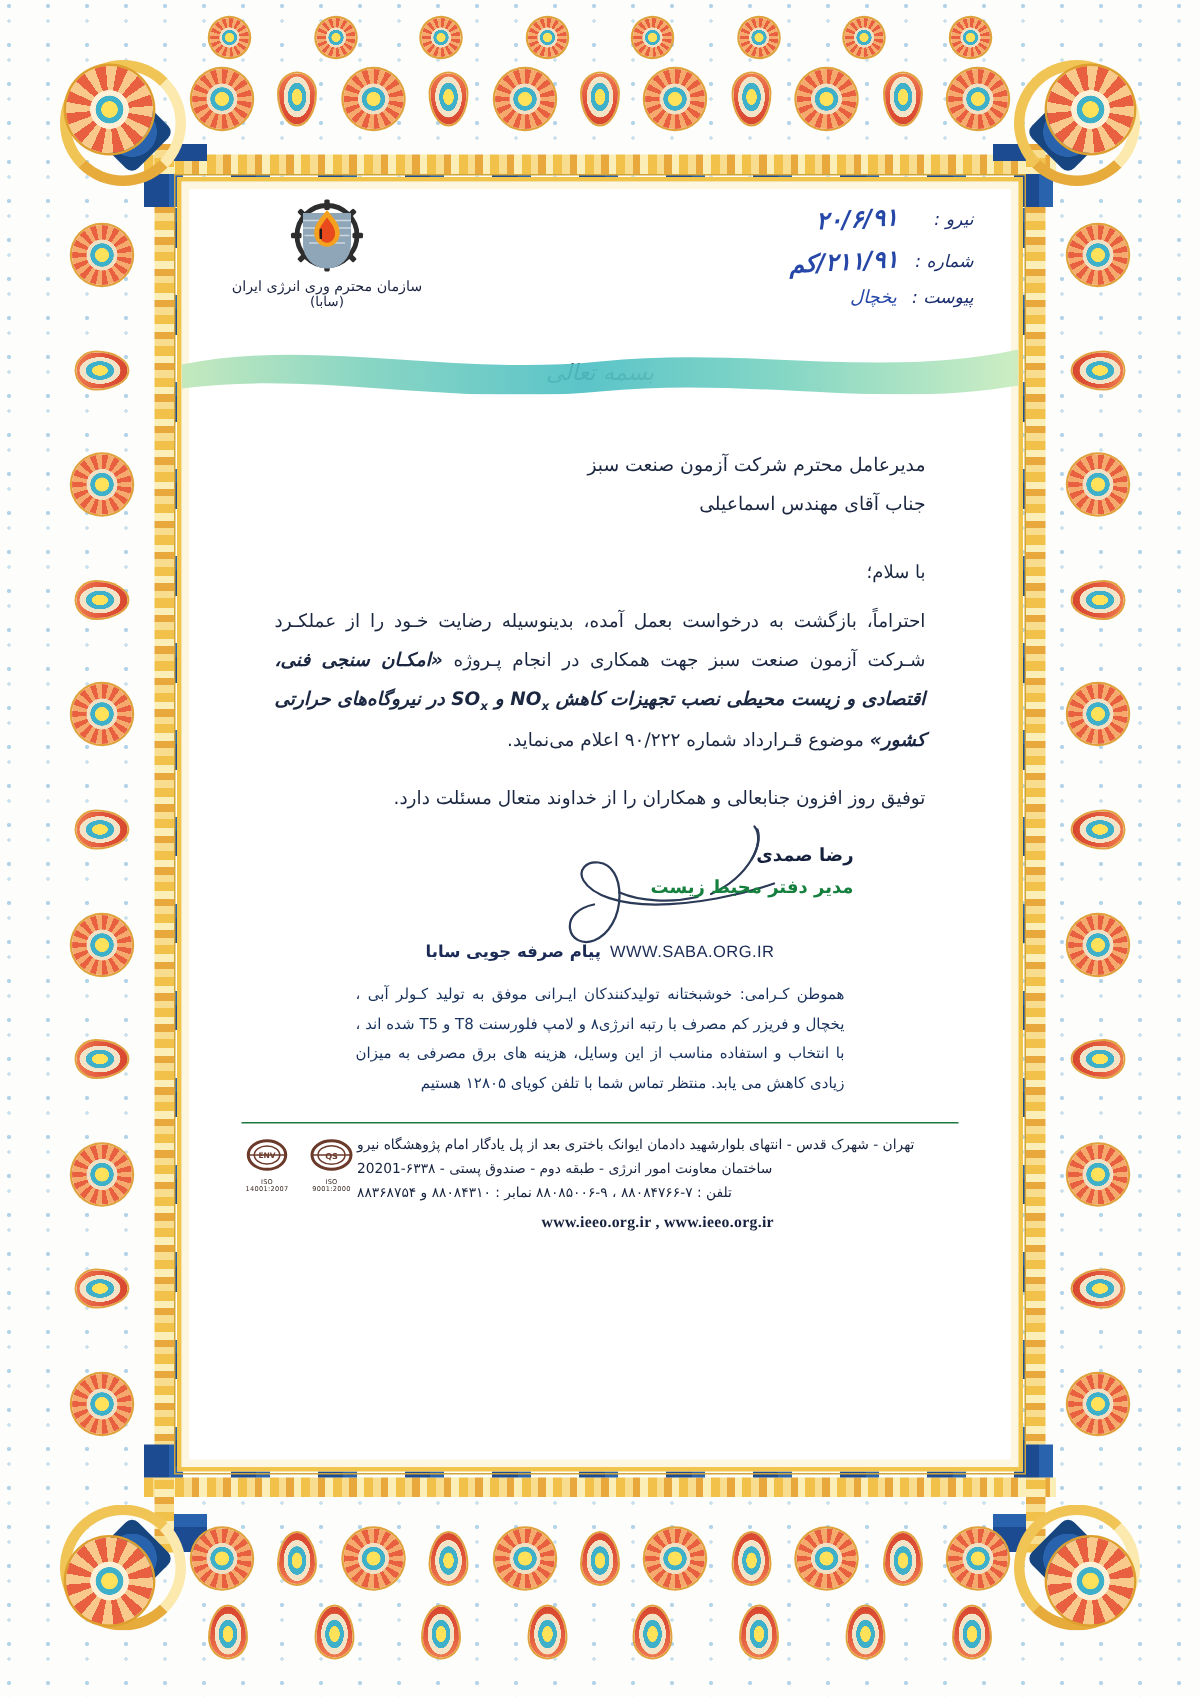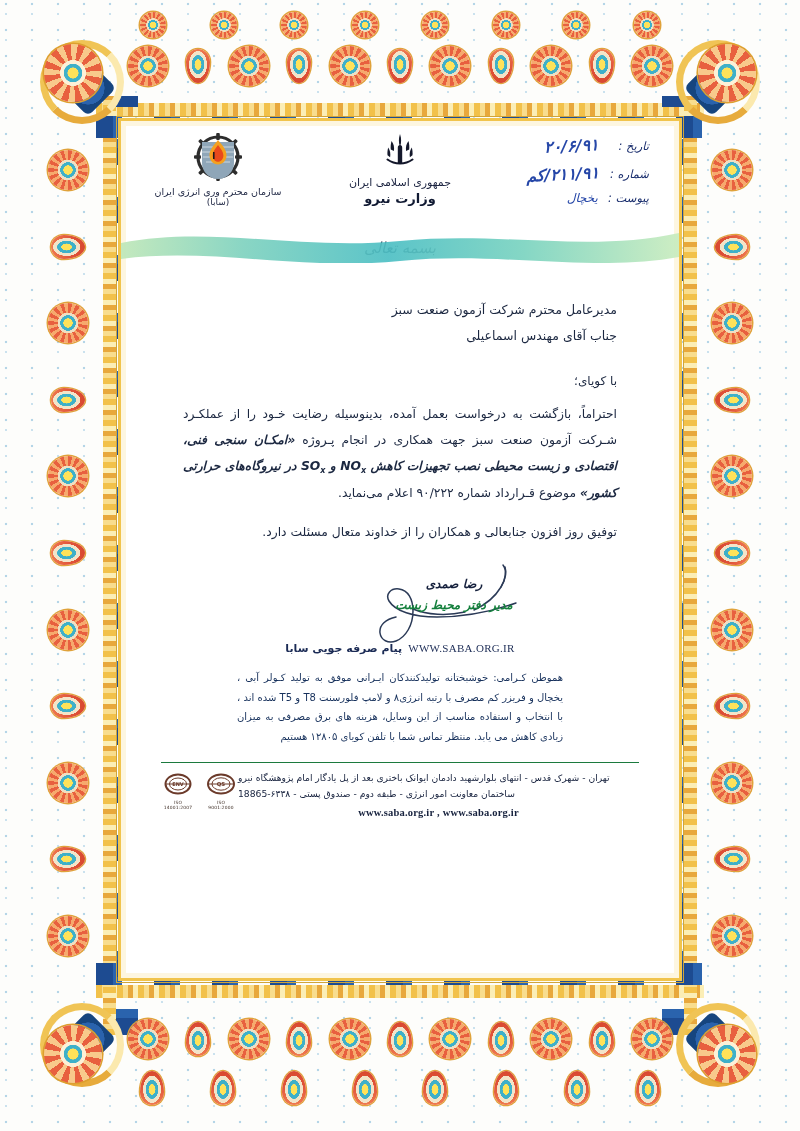--- a/index.html
+++ b/index.html
@@ -162,30 +162,30 @@
   
   .body-wrap{padding:34px 62px 0 62px;direction:rtl;color:#1b2740;}
   .addressee{font-size:12.5px;line-height:2.05;margin-bottom:26px;}
   .salam{font-size:12px;margin-bottom:6px;}
   .para{font-size:12.3px;line-height:2.15;text-align:justify;}
   .para b{font-weight:700;font-style:italic;}
   .para .frm{font-style:italic;font-weight:700;}
   .para .frm sub{font-size:8px;}
   .closing{font-size:12.3px;line-height:2.15;}
 
-  .sign-block{margin-top:32px;text-align:center;width:230px;
-     margin-right:48px;position:relative;direction:rtl;font-style:italic;}
+  .sign-block{margin-top:18px;width:230px;
+     margin-right:48px;position:relative;direction:rtl;}
   .sig-svg{position:absolute;right:6px;top:-18px;}
   .sig-name{font-size:12px;font-weight:700;color:#16213d;position:relative;z-index:2;}
   .sig-title{font-size:12px;font-weight:700;color:#15803d;margin-top:7px;position:relative;z-index:2;}
 
   
   .saba-msg{text-align:center;margin-top:30px;font-size:11px;
      color:#1b2b55;font-weight:700;direction:rtl;}
-  .saba-msg .url{font-family:Liberation Serif, serif;font-weight:400;
+  .saba-msg .url{font-family:Liberation Sans, sans-serif;font-weight:400;
      letter-spacing:.3px;margin-left:6px;}
 
   .green-note{margin:13px 54px 0 54px;direction:rtl;text-align:justify;
      font-size:10px;line-height:1.95;color:#17315c;font-weight:400;}
 
   .addr-rule{margin:16px 40px 0 40px;border-top:1.4px solid #1c7a3e;}
 
   .addr-zone{display:flex;align-items:flex-start;justify-content:space-between;
      padding:7px 40px 0 40px;direction:rtl;}
   .addr-txt{direction:rtl;text-align:left;flex:1;font-size:9.2px;
@@ -311,51 +311,33 @@
       <span class="c-bloom" style="bottom:36px;right:36px;"></span>
     </div>
   </div>
 
   <div id="sheet">
 
     <div class="letterhead">
 
       <div class="meta">
         <div class="meta-row">
-          <span class="meta-lbl">تاریخ :</span>
+          <span class="meta-lbl">نیرو :</span>
           <span class="meta-val">۲۰/۶/۹۱</span>
         </div>
         <div class="meta-row">
           <span class="meta-lbl">شماره :</span>
           <span class="meta-val">۲۱۱/۹۱/کم</span>
         </div>
         <div class="meta-row">
           <span class="meta-lbl">پیوست :</span>
           <span class="meta-val small">یخچال</span>
         </div>
       </div>
 
-      <div class="emblem-block">
-        <div class="emblem">
-          <svg width="38" height="40" viewBox="0 0 38 40" aria-hidden="true">
-            <g fill="#14182b">
-              <path d="M19 3 c1.5 4 1.5 9 0 13 c-1.5-4-1.5-9 0-13 z"></path>
-              <path d="M19 14 c1.3 0 2.2 1 2.2 2.4 v15.8 h-4.4 V16.4 C16.8 15 17.7 14 19 14 z"></path>
-              <path d="M10.5 10 c2.2 2.6 3 6.4 2.4 9.9 l-3.1-1.4 c-.4-3 .1-6 .7-8.5 z"></path>
-              <path d="M27.5 10 c.6 2.5 1.1 5.5 .7 8.5 l-3.1 1.4 c-.6-3.5 .2-7.3 2.4-9.9 z"></path>
-              <path d="M7.2 16.5 c1.9 2.7 2.6 6.4 1.9 9.7 l-2.6-2 c-.3-2.6 .1-5.3 .7-7.7 z"></path>
-              <path d="M30.8 16.5 c.6 2.4 1 5.1 .7 7.7 l-2.6 2 c-.7-3.3 0-7 1.9-9.7 z"></path>
-              <path d="M11.6 29.5 h14.8 v3.3 H11.6 z" opacity=".0"></path>
-            </g>
-            <path d="M6.5 28.5 c3.6 2.6 8 4 12.5 4 s8.9-1.4 12.5-4" fill="none" stroke="#14182b" stroke-width="2.1" stroke-linecap="round"></path>
-          </svg>
-        </div>
-        <div class="emb-l1">جمهوری اسلامی ایران</div>
-        <div class="emb-l2">وزارت نیرو</div>
-      </div>
 
       <div class="org-block">
         <div class="org-logo">
           <svg width="54" height="54" viewBox="0 0 54 54" aria-hidden="true">
             <g>
               <circle cx="27" cy="28" r="20" fill="none" stroke="#2d2d2d" stroke-width="3.2"></circle>
               <g fill="#2d2d2d">
                 <rect x="25.2" y="4" width="3.6" height="7" rx="1"></rect>
                 <rect x="25.2" y="45" width="3.6" height="7" rx="1"></rect>
                 <rect x="3" y="26.2" width="7" height="3.6" rx="1"></rect>
@@ -400,21 +382,21 @@
 
     <div class="bismillah">بسمه تعالی</div>
 
     <div class="body-wrap">
 
       <div class="addressee">
         <div>مدیرعامل محترم شرکت آزمون صنعت سبز</div>
         <div>جناب آقای مهندس اسماعیلی</div>
       </div>
 
-      <div class="salam">با کویای؛</div>
+      <div class="salam">با سلام؛</div>
 
       <p class="para">
         <span>احتراماً، بازگشت به درخواست بعمل آمده، بدینوسیله رضایت خـود را از عملکـرد شـرکت آزمون صنعت سبز جهت همکاری در انجام پـروژه </span><b class="frm">«امکـان سنجی فنی، اقتصادی و زیست محیطی نصب تجهیزات کاهش </b><span class="frm"><span>NO</span><sub>x</sub></span><span class="frm"> و </span><span class="frm"><span>SO</span><sub>x</sub></span><b class="frm"> در نیروگاه‌های حرارتی کشور»</b><span> موضوع قـرارداد شماره ۹۰/۲۲۲ اعلام می‌نماید.</span>
       </p>
 
       <div class="closing">توفیق روز افزون جنابعالی و همکاران را از خداوند متعال مسئلت دارد.</div>
 
       <div class="sign-block">
         <svg class="sig-svg" width="210" height="92" viewBox="0 0 210 92" aria-hidden="true">
           <g fill="none" stroke="#2b3a57" stroke-width="1.5" stroke-linecap="round">
@@ -433,22 +415,23 @@
       </div>
 
       <div class="green-note">هموطن کـرامی: خوشبختانه تولیدکنندکان ایـرانی موفق به تولید کـولر آبی ، یخچال و فریزر کم مصرف با رتبه انرژی۸ و لامپ فلورسنت T8 و T5 شده اند ، با انتخاب و استفاده مناسب از این وسایل، هزینه های برق مصرفی به میزان زیادی کاهش می یابد. منتظر تماس شما با تلفن کویای ۱۲۸۰۵ هستیم</div>
     </div>
 
     <div class="addr-rule"></div>
 
     <div class="addr-zone">
       <div class="addr-txt">
         <div>تهران - شهرک قدس - انتهای بلوارشهید دادمان ایوانک باختری بعد از پل یادگار امام پژوهشگاه نیرو</div>
-        <div>ساختمان معاونت امور انرژی - طبقه دوم - صندوق پستی - ۶۳۳۸-18865</div>
-        <span class="web">www.saba.org.ir , www.saba.org.ir</span>
+        <div>ساختمان معاونت امور انرژی - طبقه دوم - صندوق پستی - ۶۳۳۸-20201</div>
+        <div>تلفن : ۷-۸۸۰۸۴۷۶۶ ، ۹-۸۸۰۸۵۰۰۶    نمابر : ۸۸۰۸۴۳۱۰ و ۸۸۳۶۸۷۵۴</div>
+        <span class="web">www.ieeo.org.ir , www.ieeo.org.ir</span>
       </div>
 
       <div class="iso-zone">
         <div class="iso">
           <svg width="30" height="22" viewBox="0 0 30 22" aria-hidden="true">
             <ellipse cx="15" cy="11" rx="13" ry="9.5" fill="none" stroke="#6b3a2a" stroke-width="2"></ellipse>
             <ellipse cx="15" cy="11" rx="9" ry="6.2" fill="none" stroke="#6b3a2a" stroke-width="1"></ellipse>
             <path d="M2 11 h26" stroke="#6b3a2a" stroke-width="1"></path>
             <text x="15" y="13.4" font-size="5.4" text-anchor="middle" fill="#6b3a2a" font-family="'DejaVu Sans',sans-serif" font-weight="700">QS</text>
           </svg>

